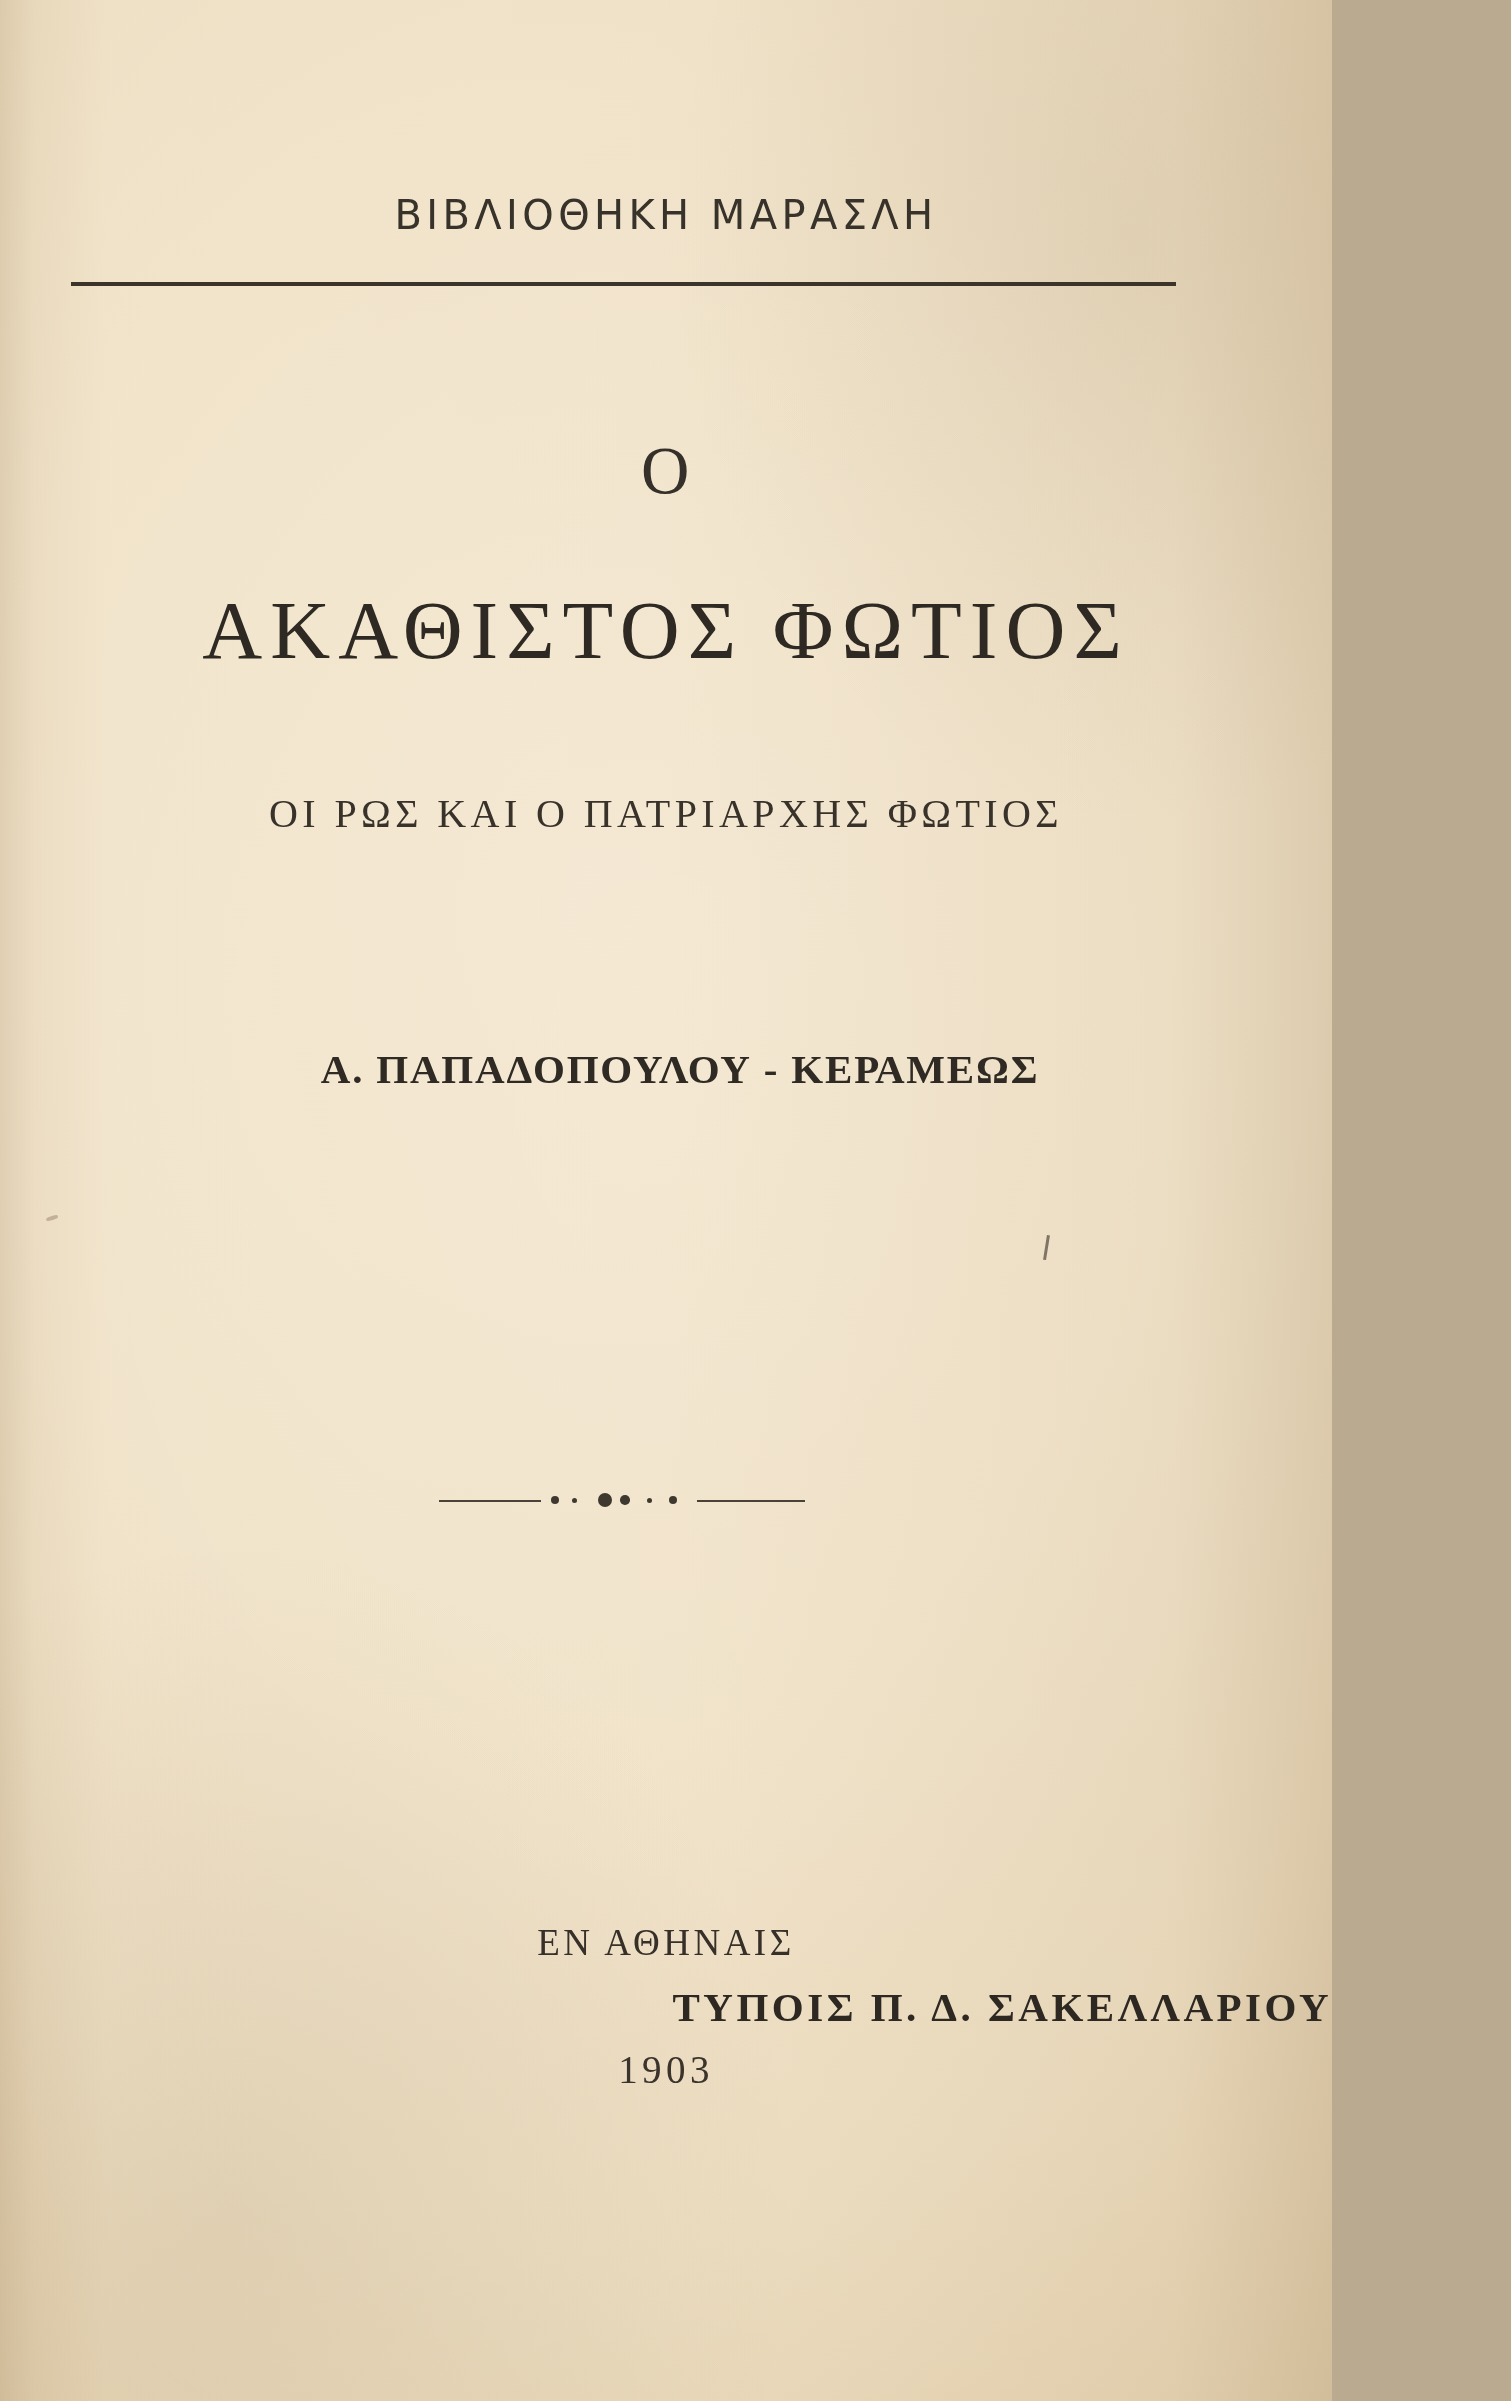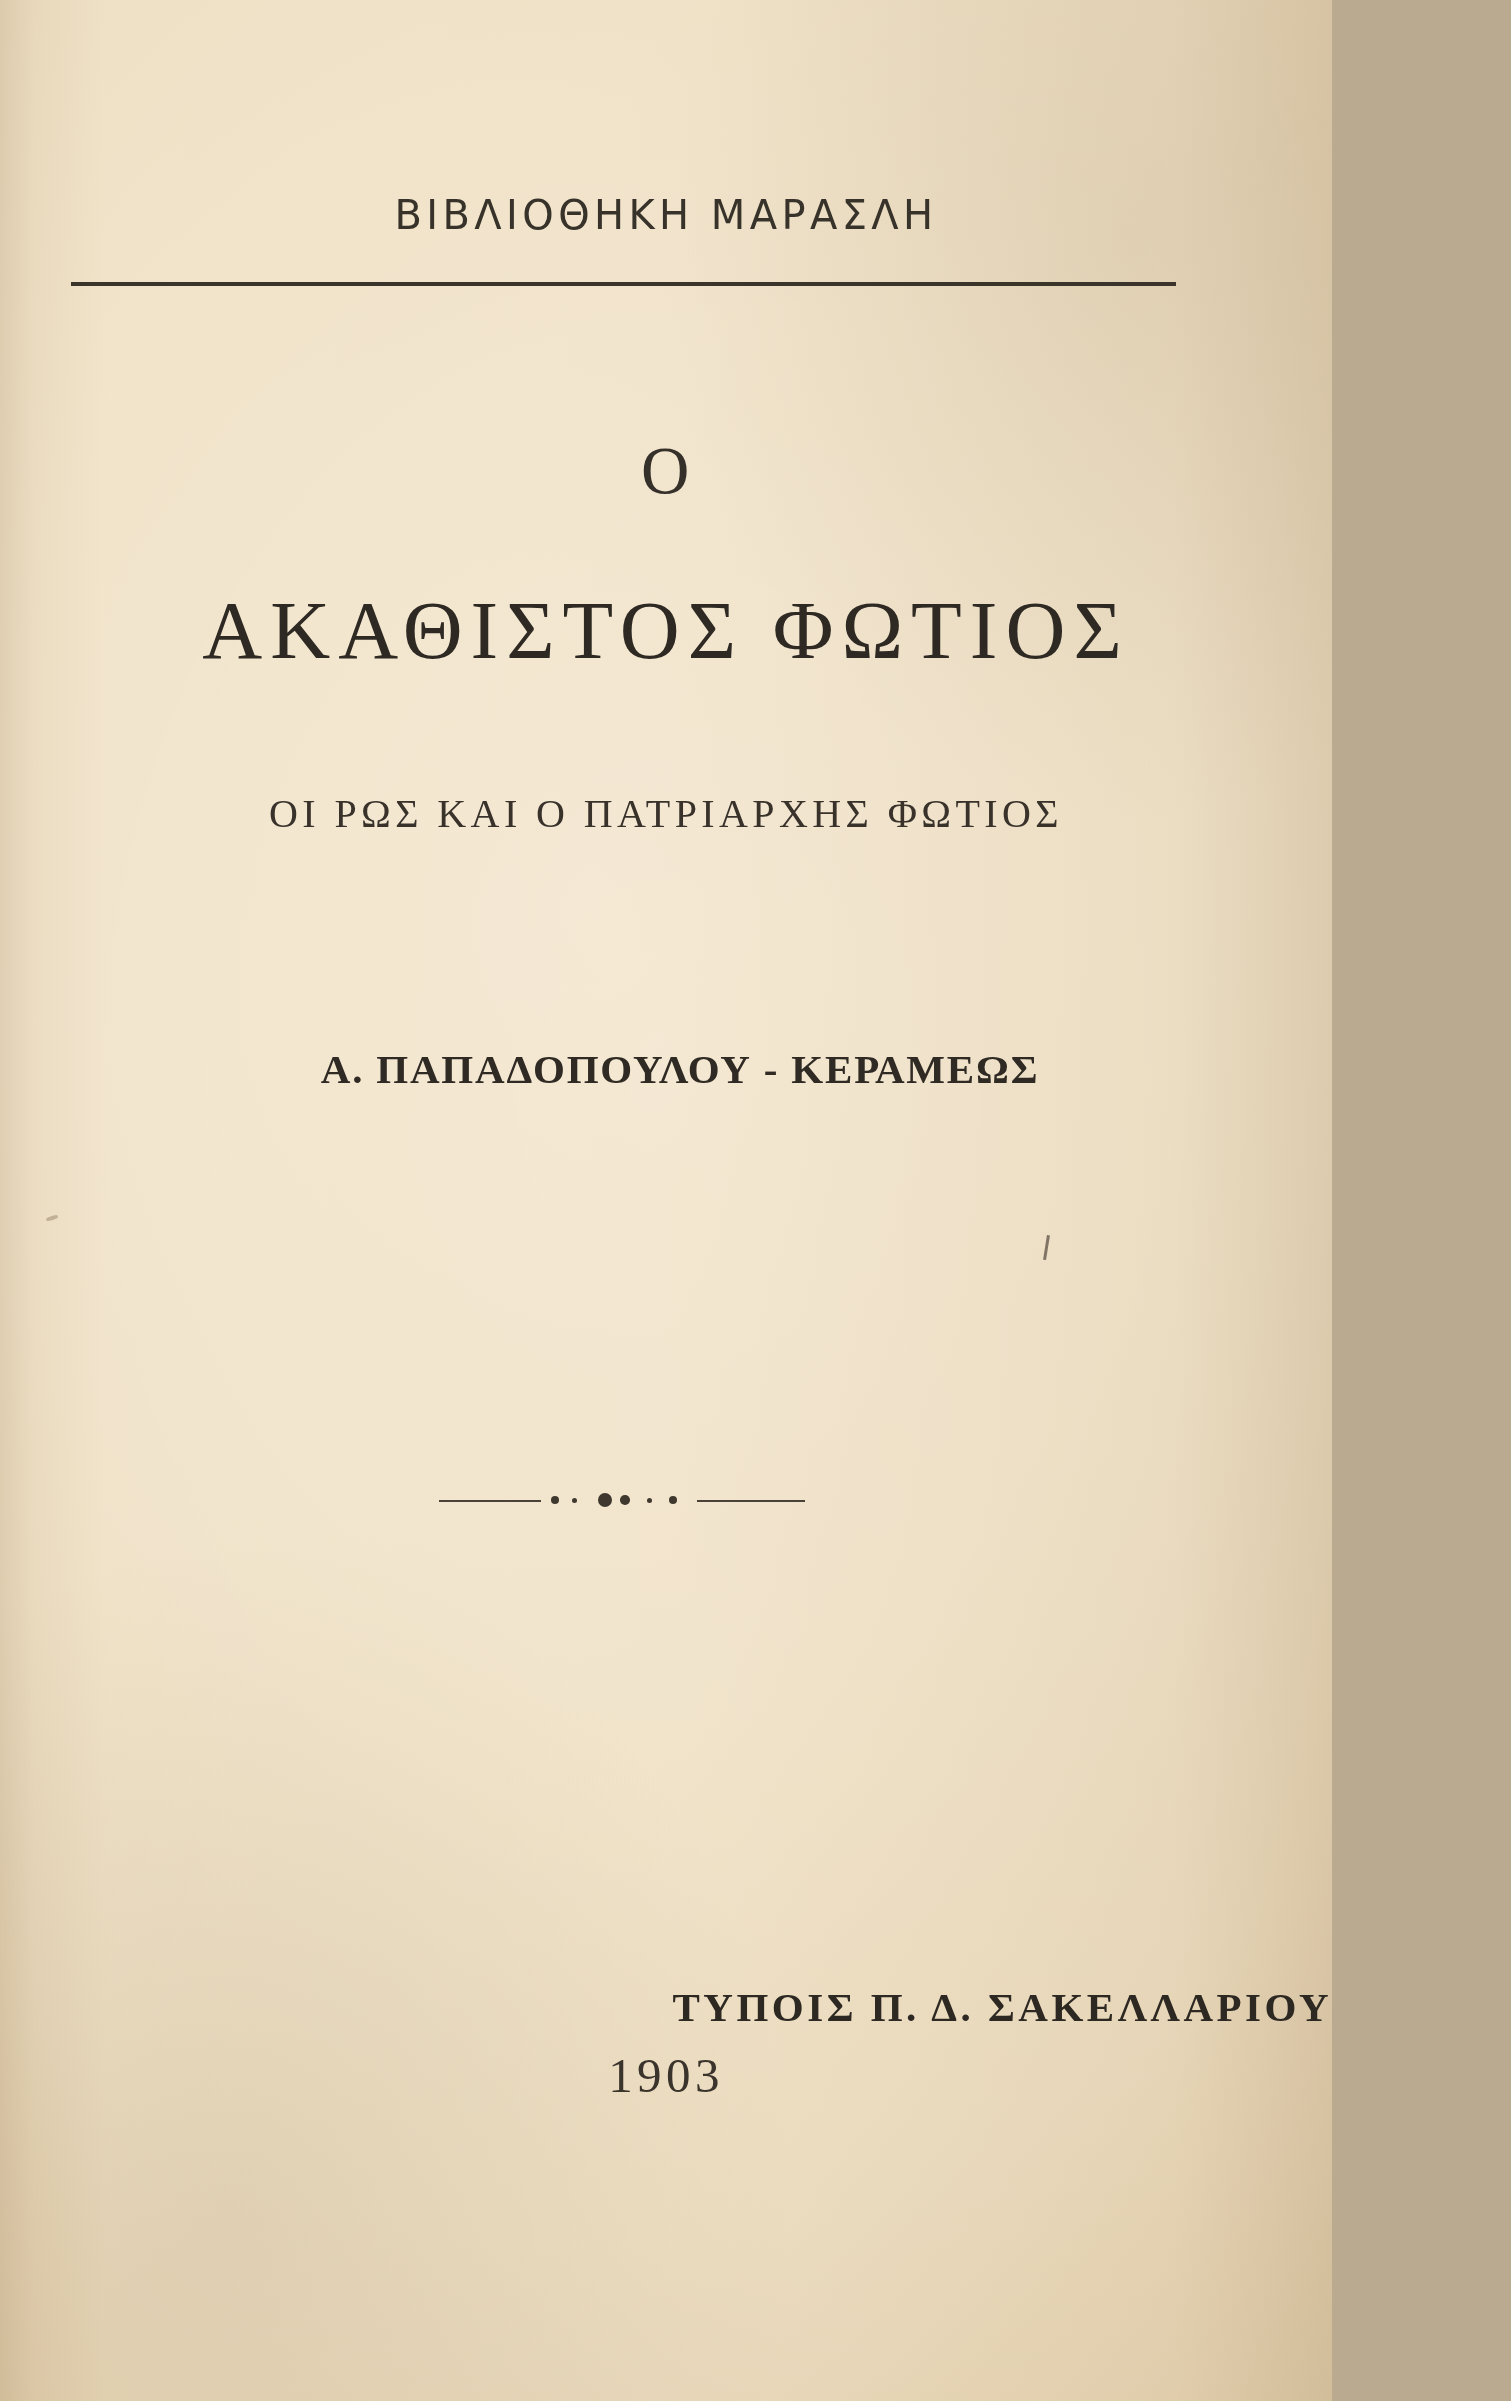--- a/index.html
+++ b/index.html
@@ -186,21 +186,21 @@
     letter-spacing: 3.5px;
     font-weight: 700;
     color: #2d2922;
     text-align: right;
   }
   .year {
     position: absolute;
     top: 2047px;
     left: 0;
     right: 0;
-    font-size: 49px;
+    font-size: 39px;
     letter-spacing: 4.4px;
     color: #3a342c;
   }
 
   
   .speck {
     position: absolute;
     background: #8d7b60;
     opacity: .45;
     border-radius: 40%;
@@ -235,20 +235,21 @@
       <div class="bar left"></div>
       <div class="dot d1"></div>
       <div class="dot d2"></div>
       <div class="dot d3"></div>
       <div class="dot d4"></div>
       <div class="dot d5"></div>
       <div class="dot d6"></div>
       <div class="bar right"></div>
     </div>
 
+    <div class="place">ΕΝ ΑΘΗΝΑΙΣ</div>
 
     <div class="printer">ΤΥΠΟΙΣ Π. Δ. ΣΑΚΕΛΛΑΡΙΟΥ</div>
 
     <div class="year">1903</div>
 
     <div class="speck s1"></div>
     <div class="speck s2"></div>
     <div class="speck s3"></div>
     <div class="speck s4"></div>
 

